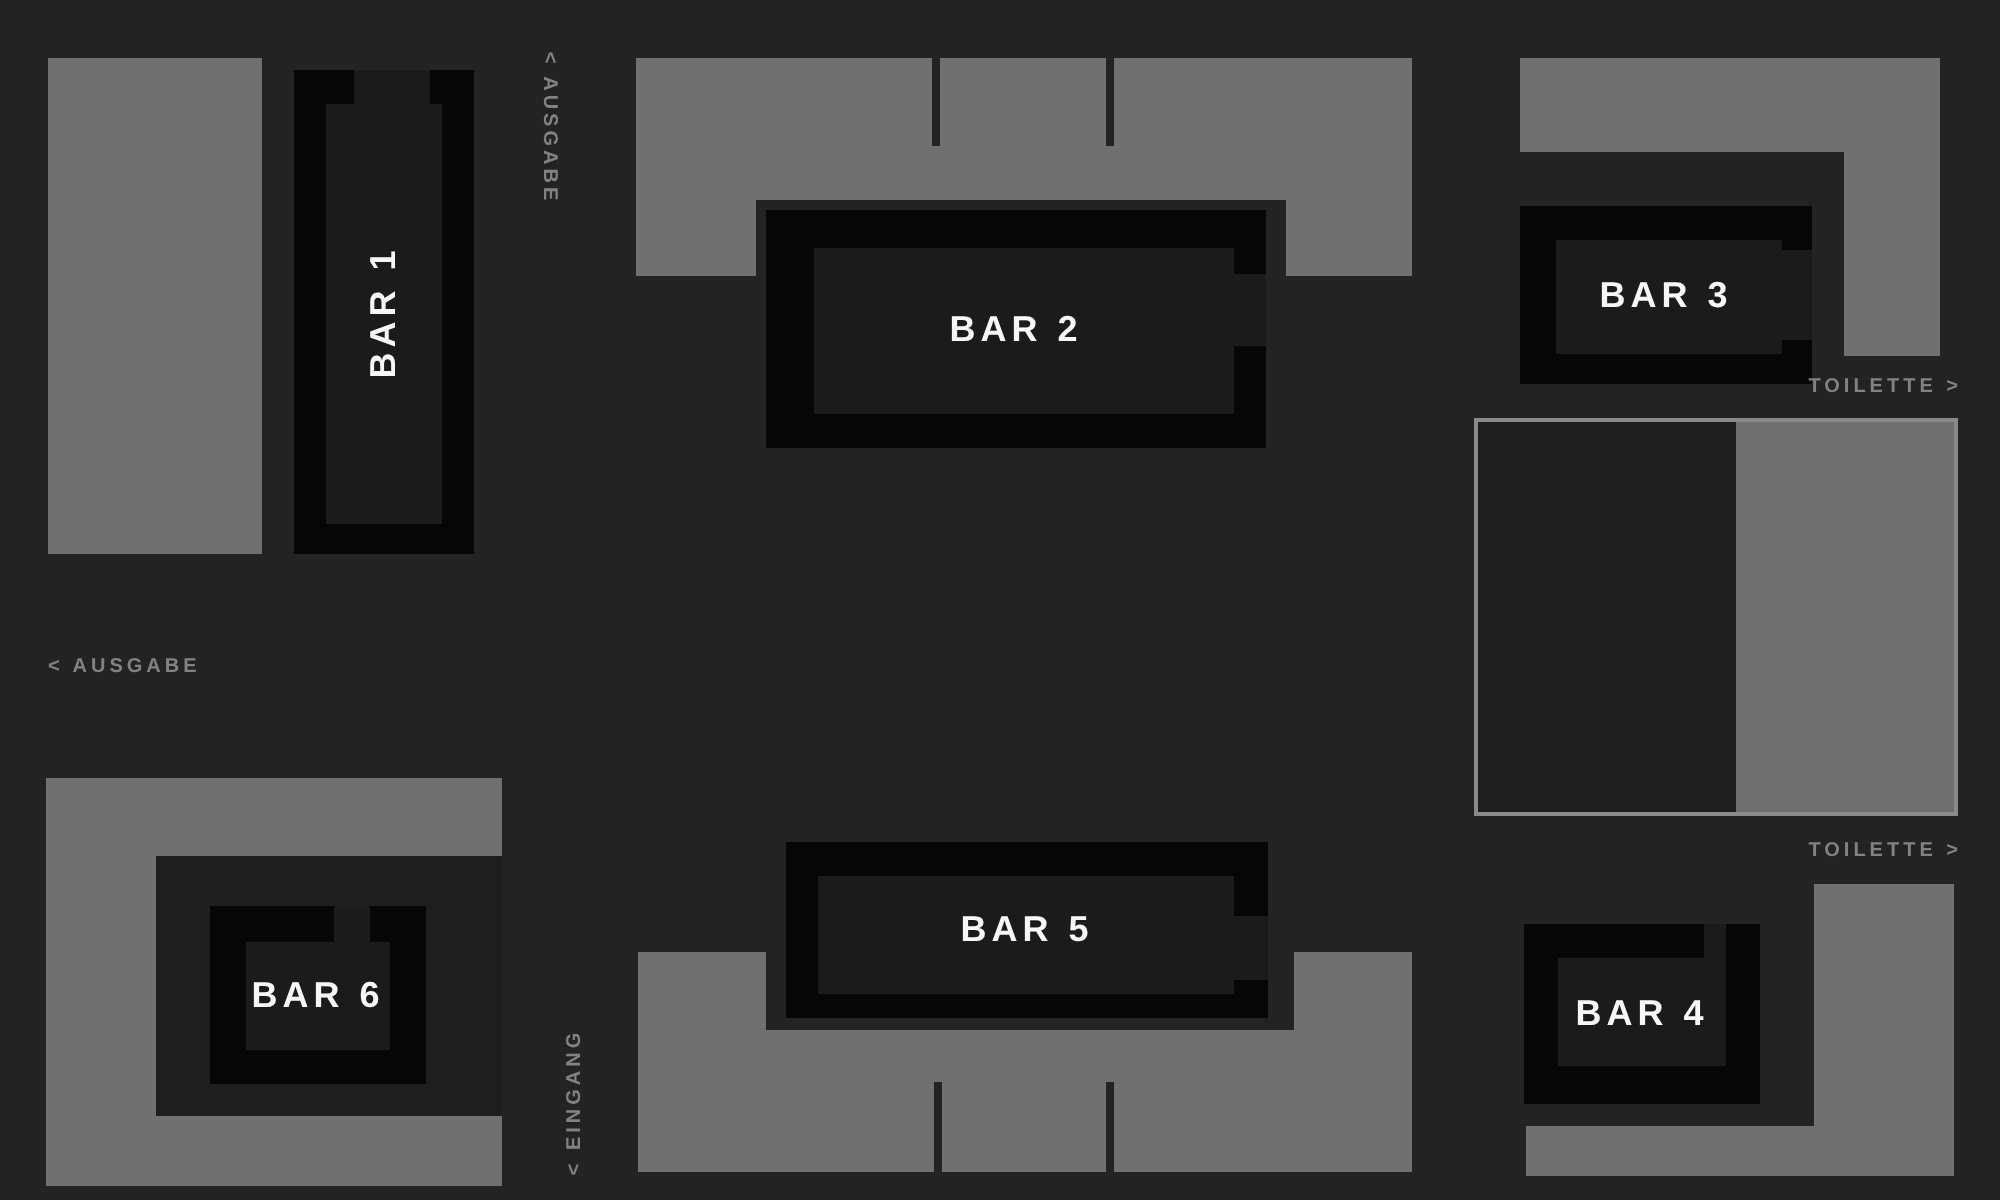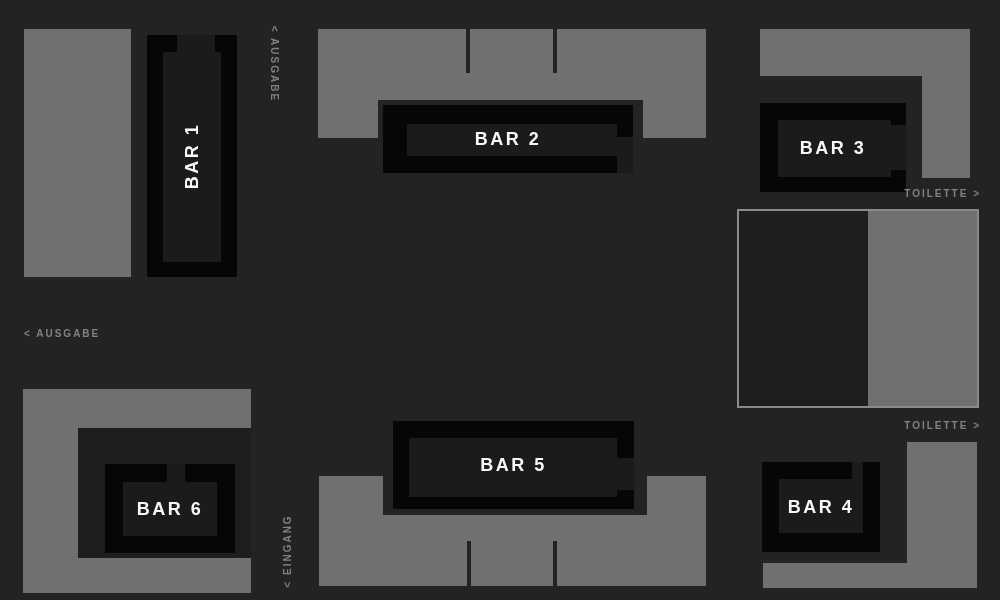--- a/index.html
+++ b/index.html
@@ -27,21 +27,21 @@
   #area-tl{left:24px;top:29px;width:107px;height:248px;}
   #bar1{left:147px;top:35px;width:90px;height:242px;}
   #bar1 .inner{left:16px;top:17px;right:16px;bottom:15px;}
   #bar1 .slot{left:30px;top:0;width:38px;height:17px;}
   
   #area-tc-main{left:318px;top:29px;width:388px;height:71px;}
   #area-tc-wl{left:318px;top:100px;width:60px;height:38px;}
   #area-tc-wr{left:643px;top:100px;width:63px;height:38px;}
   #tc-slot1{left:466px;top:29px;width:4px;height:44px;}
   #tc-slot2{left:553px;top:29px;width:4px;height:44px;}
-  #bar2{left:383px;top:105px;width:250px;height:68px;}
+  #bar2{left:383px;top:105px;width:250px;height:119px;}
   #bar2 .inner{left:24px;top:19px;right:16px;bottom:17px;}
   #bar2 .slot{right:0;top:32px;width:16px;height:36px;}
   
   #area-tr-h{left:760px;top:29px;width:210px;height:47px;}
   #area-tr-v{left:922px;top:76px;width:48px;height:102px;}
   #bar3{left:760px;top:103px;width:118px;height:89px;padding-left:28px;}
   #bar3 .inner{left:18px;top:17px;right:15px;bottom:15px;}
   #bar3 .slot{right:0;top:22px;width:15px;height:45px;}
   
   #dj-zone{position:absolute;left:737px;top:209px;width:242px;height:199px;
@@ -63,21 +63,21 @@
   #bc-slot1{left:467px;top:541px;width:4px;height:45px;}
   #bc-slot2{left:553px;top:541px;width:4px;height:45px;}
   #bar5{left:393px;top:421px;width:241px;height:88px;}
   #bar5 .inner{left:16px;top:17px;right:17px;bottom:12px;}
   #bar5 .slot{right:0;top:37px;width:17px;height:32px;}
   
   #area-bl-top{left:23px;top:389px;width:228px;height:39px;}
   #area-bl-left{left:23px;top:428px;width:55px;height:165px;}
   #area-bl-bottom{left:78px;top:558px;width:173px;height:35px;}
   #room-bl{left:78px;top:428px;width:173px;height:130px;}
-  #bar6{left:105px;top:464px;width:130px;height:89px;}
+  #bar6{left:105px;top:453px;width:108px;height:89px;}
   #bar6 .inner{left:18px;top:18px;right:18px;bottom:17px;}
   #bar6 .slot{left:62px;top:0;width:18px;height:18px;}
   
   #sign-ausgabe-top{left:229px;top:57px;width:90px;height:14px;text-align:center;}
   #sign-ausgabe-left{left:24px;top:327px;}
   #sign-eingang{left:243px;top:544px;width:90px;height:14px;text-align:center;}
   #sign-toilette-top{left:851px;top:187px;width:130px;text-align:right;}
   #sign-toilette-bottom{left:851px;top:419px;width:130px;text-align:right;}
 </style>
 </head>

